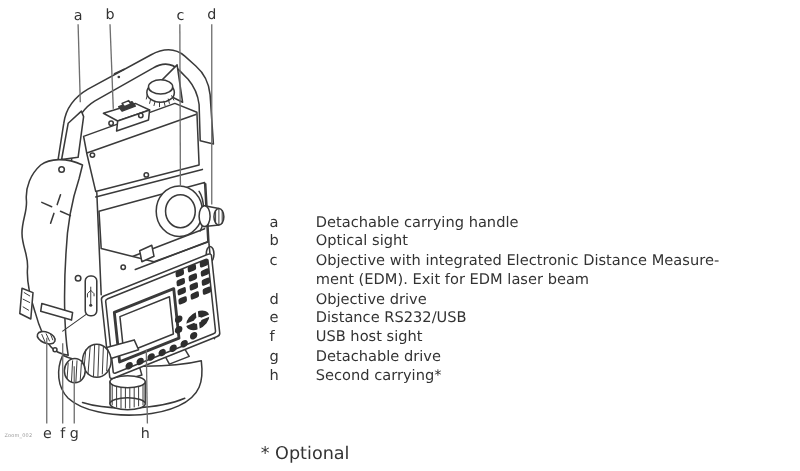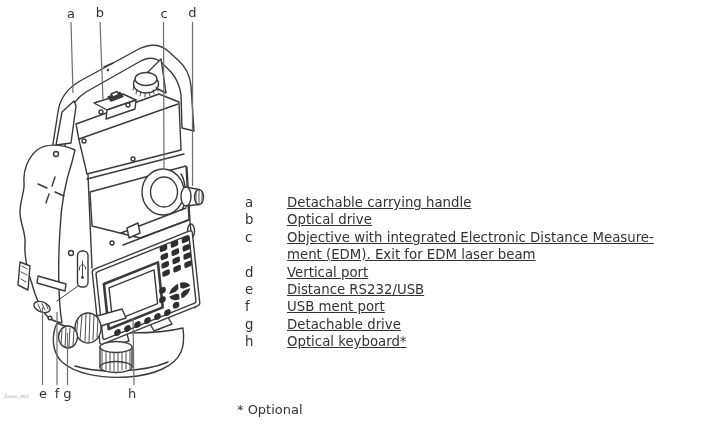--- a/index.html
+++ b/index.html
@@ -3,22 +3,22 @@
 <meta charset="utf-8">
 <style>
   html,body{margin:0;padding:0;background:#fff;}
   #page{position:relative;width:727px;height:428px;background:#fff;overflow:hidden;
         font-family:"DejaVu Sans","Liberation Sans",sans-serif;color:#333;}
   #figure-svg{position:absolute;left:0;top:0;}
   .legend{position:absolute;left:245px;top:194px;width:476px;
           font-size:13.3px;line-height:17.4px;color:#333;}
   .legend-row{display:flex;align-items:flex-start;}
   .legend-letter{flex:0 0 42px;width:42px;}
-  .legend-text{flex:1;white-space:pre-line;text-decoration:underline;}
-  .footnote{position:absolute;left:237px;top:402px;font-size:13px;color:#333;}
+  .legend-text{flex:1;white-space:pre-line;}
+  .footnote{position:absolute;left:237px;top:402px;font-size:16px;color:#333;}
   .watermark{position:absolute;left:4px;top:394px;font-size:4.5px;color:#999;
              letter-spacing:.2px;}
   svg text.callout-letter{font-family:"DejaVu Sans","Liberation Sans",sans-serif;
              font-size:13px;fill:#333;}
 </style>
 </head>
 <body>
 
 <div id="page">
 
@@ -192,44 +192,44 @@
     </g>
   </svg>
 
   <div class="legend">
     <div class="legend-row">
       <span class="legend-letter">a</span>
       <span class="legend-text">Detachable carrying handle</span>
     </div>
     <div class="legend-row">
       <span class="legend-letter">b</span>
-      <span class="legend-text">Optical drive</span>
+      <span class="legend-text">Optical sight</span>
     </div>
     <div class="legend-row">
       <span class="legend-letter">c</span>
       <span class="legend-text">Objective with integrated Electronic Distance Measure-
 ment (EDM). Exit for EDM laser beam</span>
     </div>
     <div class="legend-row">
       <span class="legend-letter">d</span>
-      <span class="legend-text">Vertical port</span>
+      <span class="legend-text">Objective drive</span>
     </div>
     <div class="legend-row">
       <span class="legend-letter">e</span>
       <span class="legend-text">Distance RS232/USB</span>
     </div>
     <div class="legend-row">
       <span class="legend-letter">f</span>
-      <span class="legend-text">USB ment port</span>
+      <span class="legend-text">USB host sight</span>
     </div>
     <div class="legend-row">
       <span class="legend-letter">g</span>
       <span class="legend-text">Detachable drive</span>
     </div>
     <div class="legend-row">
       <span class="legend-letter">h</span>
-      <span class="legend-text">Optical keyboard*</span>
+      <span class="legend-text">Second carrying*</span>
     </div>
   </div>
 
   <div class="footnote">* Optional</div>
   <div class="watermark">Zoom_002</div>
 </div>
 
 </body></html>

